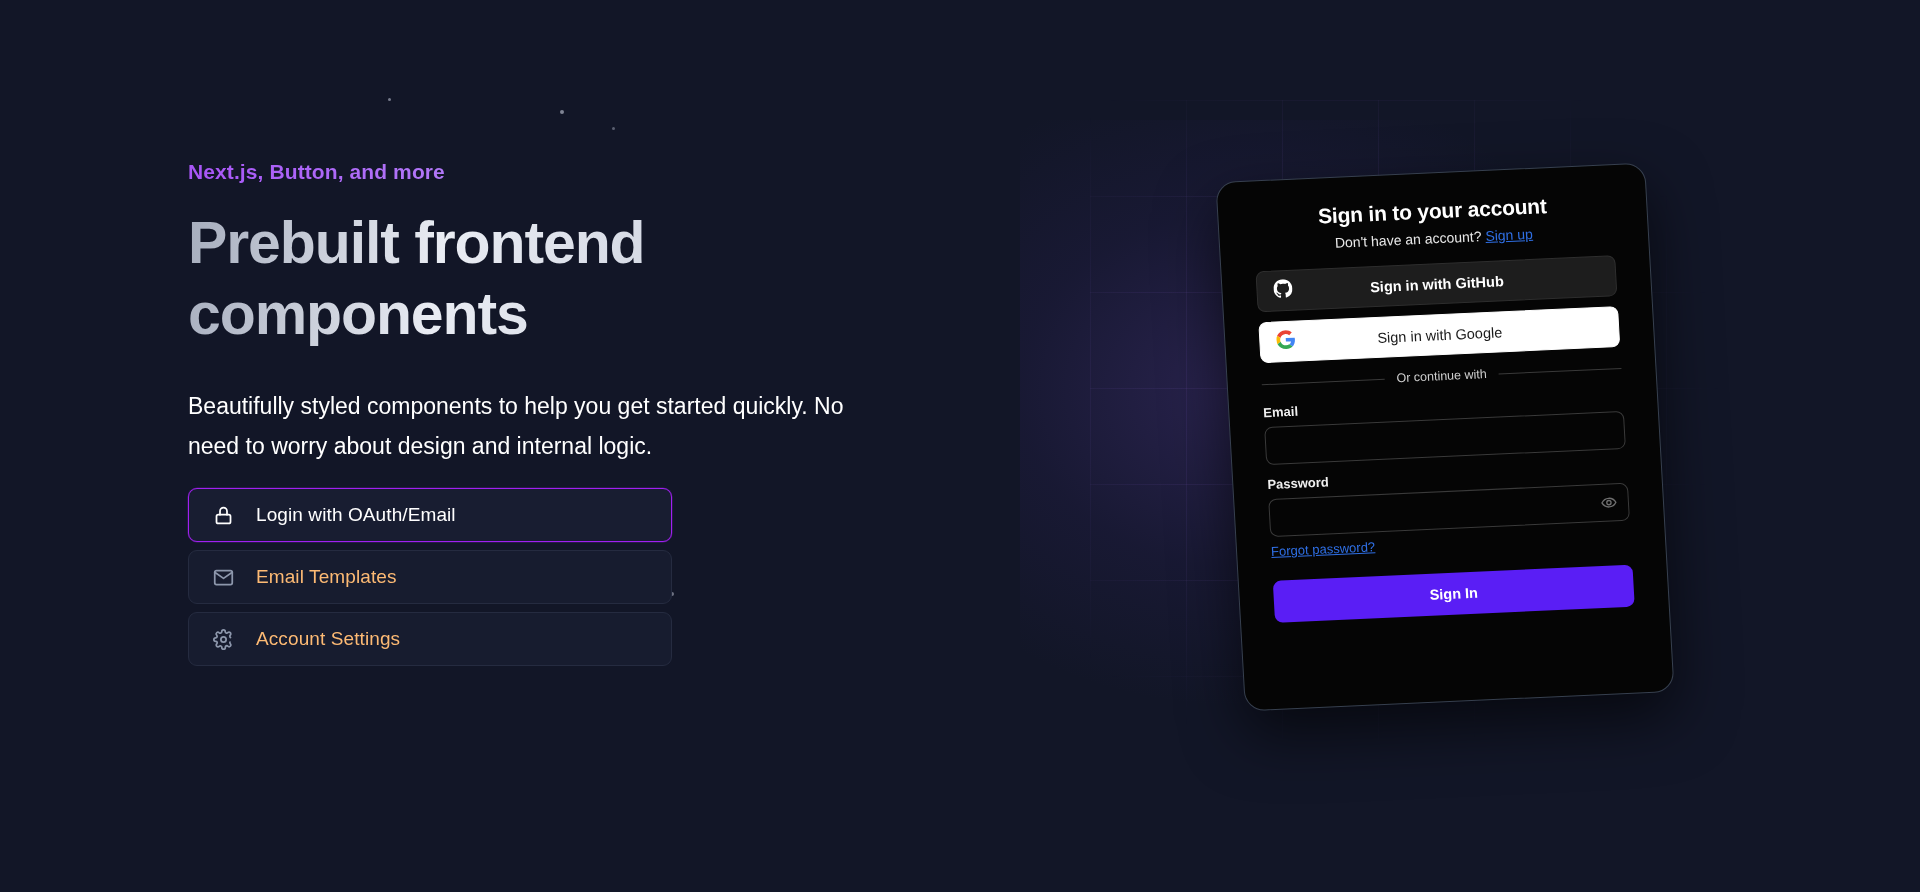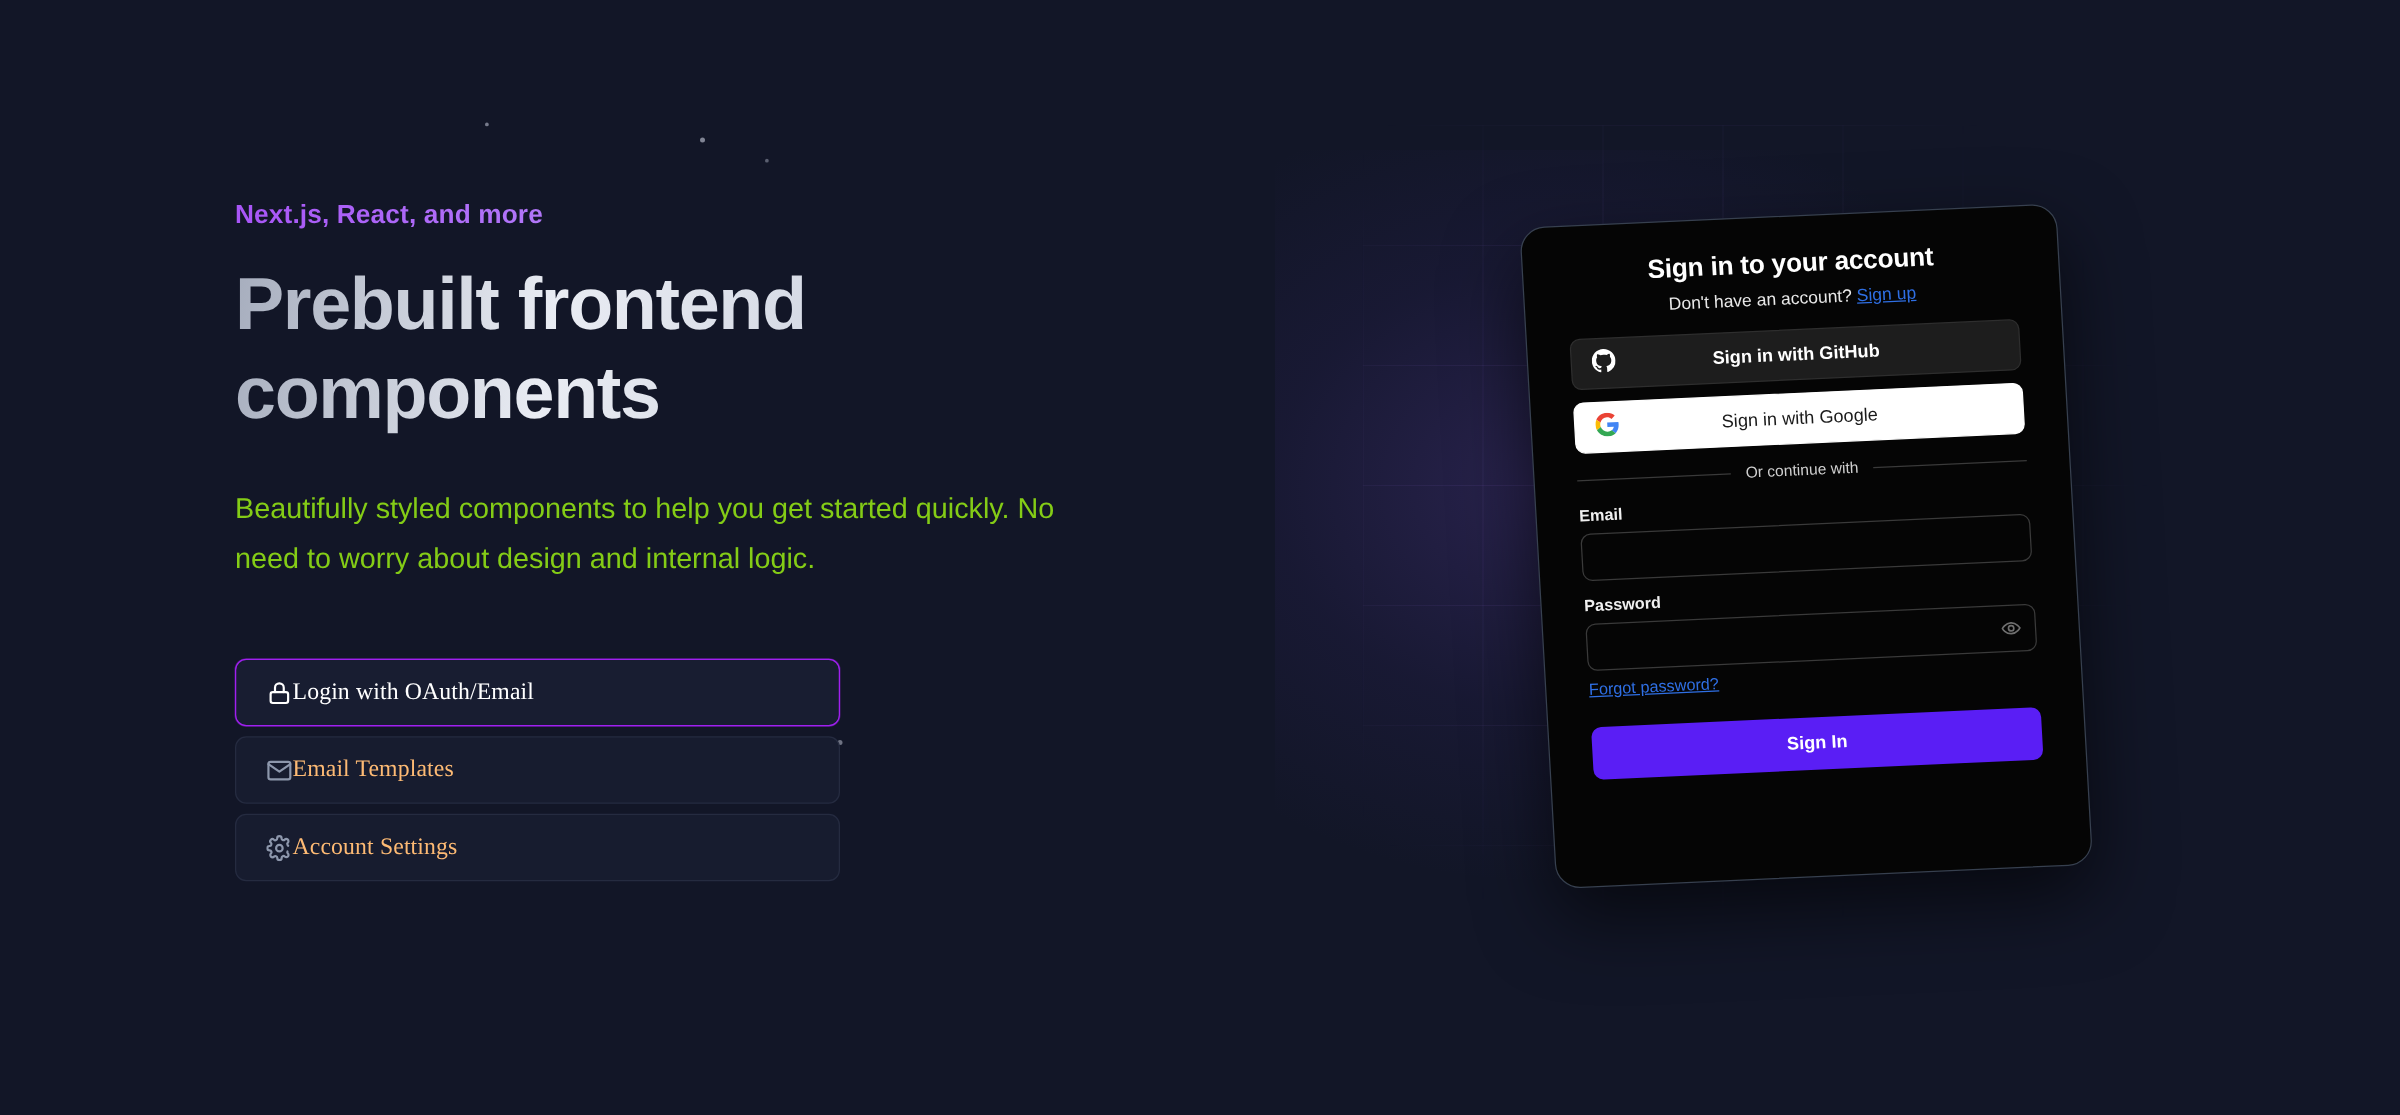--- a/index.html
+++ b/index.html
@@ -88,44 +88,44 @@
     -webkit-background-clip: text;
     background-clip: text;
     color: transparent;
     max-width: 520px;
     margin-bottom: 36px;
   }
 
   .subhead {
     font-size: 23px;
     line-height: 40px;
-    color: #84cc16;
+    color: #ffffff;
     font-weight: 400;
     max-width: 700px;
-    margin-bottom: 61px;
+    margin-bottom: 22px;
   }
 
   
   .feature-list {
     width: 484px;
     display: flex;
     flex-direction: column;
     gap: 8px;
   }
 
   .feature-item {
     height: 54px;
     display: flex;
     align-items: center;
+    gap: 22px;
     padding: 0 24px;
     border-radius: 9px;
     border: 1px solid #252b40;
     background: #171c2f;
     cursor: pointer;
-    font-family: Liberation Serif, serif;
   }
 
   .feature-item.active {
     border: 1.6px solid #a020f0;
     background: #181d31;
     box-shadow: 0 0 0 0.5px rgba(160,32,240,0.35);
   }
 
   .feature-item .f-icon {
     width: 21px;
@@ -307,21 +307,21 @@
     <div class="sparkle" style="left:388px;top:98px;width:3px;height:3px;opacity:.55;"></div>
     <div class="sparkle" style="left:560px;top:110px;width:4px;height:4px;opacity:.6;"></div>
     <div class="sparkle" style="left:612px;top:127px;width:3px;height:3px;opacity:.4;"></div>
     <div class="sparkle" style="left:590px;top:564px;width:4px;height:4px;opacity:.5;"></div>
     <div class="sparkle" style="left:606px;top:593px;width:6px;height:6px;opacity:.75;"></div>
     <div class="sparkle" style="left:670px;top:592px;width:4px;height:4px;opacity:.5;"></div>
     <div class="sparkle" style="left:502px;top:655px;width:4px;height:4px;opacity:.45;"></div>
   </div>
 
   <div class="hero">
-    <div class="eyebrow">Next.js, React, and more</div>
+    <div class="eyebrow">Next.js, Button, and more</div>
     <h1 class="headline">Prebuilt frontend components</h1>
     <p class="subhead">Beautifully styled components to help you get started quickly. No need to worry about design and internal logic.</p>
 
     <div class="feature-list">
 
       <div class="feature-item active">
         <span class="f-icon">
           <svg viewBox="0 0 24 24" fill="none" stroke="currentColor" stroke-width="2" stroke-linecap="round" stroke-linejoin="round" width="21" height="21">
             <rect x="4" y="11" width="16" height="10" rx="2"></rect>
             <path d="M8 11V7a4 4 0 0 1 8 0v4"></path>

